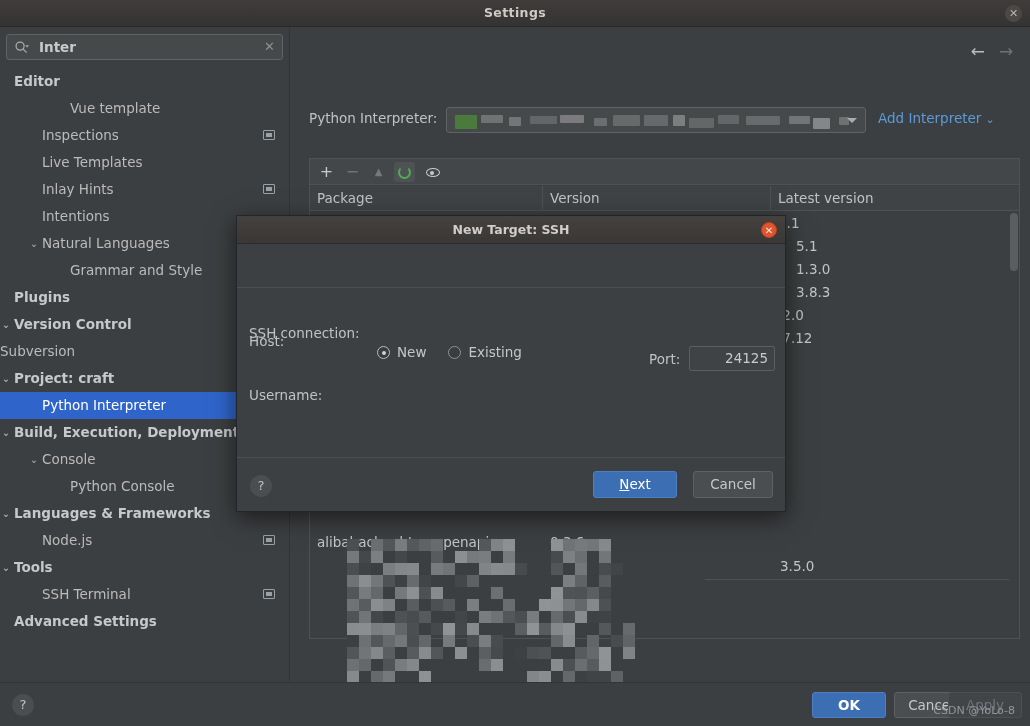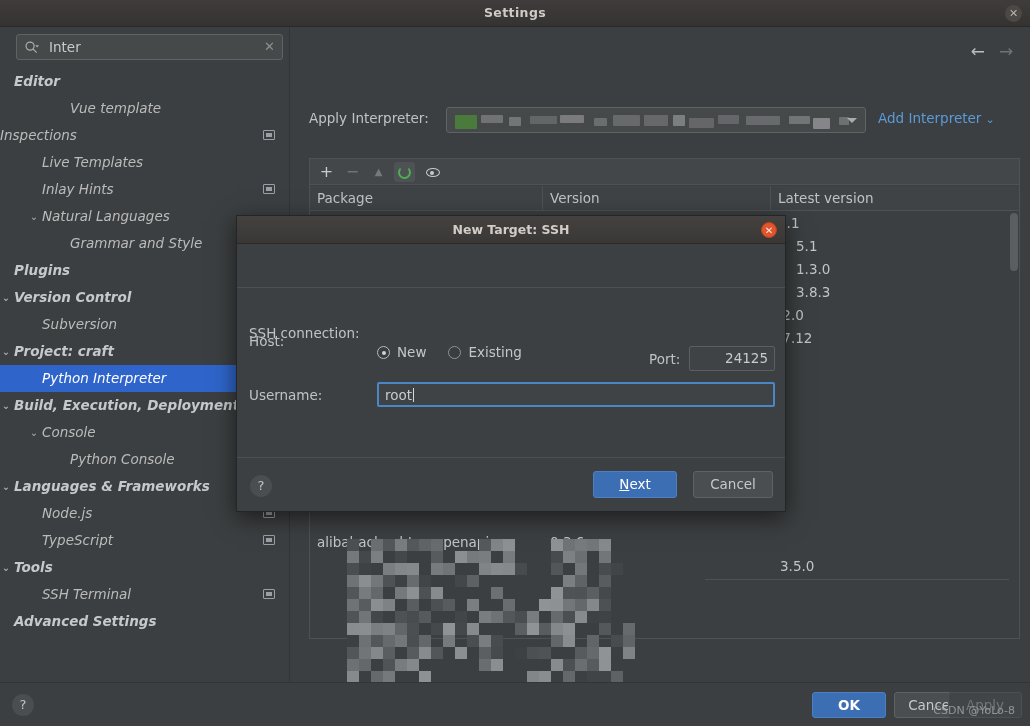--- a/index.html
+++ b/index.html
@@ -31,37 +31,37 @@
     background: #4b4846; color: #b9b4b0;
     font-size: 11px; line-height: 17px; text-align: center;
     cursor: pointer;
   }
 
   
   .sidebar {
     position: absolute; left: 0; top: 27px; width: 290px; height: 655px;
     background: #3c3f41; border-right: 1px solid #323537;
   }
-  .search-wrap { padding: 7px 6px 0 16px; }
+  .search-wrap { padding: 7px 6px 0 6px; font-weight: bold; }
   .search-box {
     position: relative; height: 26px; background: #45494a;
     border: 1px solid #5e6366; border-radius: 3px;
   }
   .search-icon {
     position: absolute; left: 7px; top: 5px; width: 15px; height: 15px;
   }
   .search-val {
     position: absolute; left: 32px; top: 4px; font-size: 13.5px; color: #c8cbcd;
   }
   .search-clear {
     position: absolute; right: 7px; top: 4px; font-size: 13px; color: #8d9194;
     cursor: pointer;
   }
 
-  .tree { margin-top: 8px; font-style: italic; }
+  .tree { margin-top: 8px; }
   .tree-row {
     position: relative; height: 27px; line-height: 27px;
     white-space: nowrap; cursor: pointer; font-size: 13.5px;
   }
   .tree-row.sel { background: #2f65ca; color: #ffffff; }
   .tree-row.bold { font-weight: bold; color: #c6c9cb; }
   .tree-label { color: inherit; }
   .tree-row .caret {
     position: absolute; width: 12px; text-align: center;
     font-size: 10px; color: #a9adb0;
@@ -335,52 +335,52 @@
           <line x1="9.8" y1="9.8" x2="13.5" y2="13.5" stroke="#a9adb0" stroke-width="1.3"></line>
           <polygon points="12,5.5 16,5.5 14,8" fill="#a9adb0"></polygon>
         </svg>
         <div class="search-val">Inter</div>
         <div class="search-clear">✕</div>
       </div>
     </div>
     <div class="tree" id="tree">
         <div class="tree-row bold"><span class="tree-label" style="margin-left: 14px;">Editor</span></div>
         <div class="tree-row"><span class="tree-label" style="margin-left: 70px;">Vue template</span></div>
-        <div class="tree-row"><span class="tree-label" style="">Inspections</span><span class="side-ic"></span></div>
+        <div class="tree-row"><span class="tree-label" style="margin-left: 42px;">Inspections</span><span class="side-ic"></span></div>
         <div class="tree-row"><span class="tree-label" style="margin-left: 42px;">Live Templates</span></div>
         <div class="tree-row"><span class="tree-label" style="margin-left: 42px;">Inlay Hints</span><span class="side-ic"></span></div>
+        <div class="tree-row"><span class="tree-label" style="margin-left: 42px;">Intentions</span></div>
         <div class="tree-row"><span class="caret" style="left: 28px;">⌄</span><span class="tree-label" style="margin-left: 42px;">Natural Languages</span></div>
         <div class="tree-row"><span class="tree-label" style="margin-left: 70px;">Grammar and Style</span></div>
         <div class="tree-row bold"><span class="tree-label" style="margin-left: 14px;">Plugins</span></div>
         <div class="tree-row bold"><span class="caret" style="left: 0px;">⌄</span><span class="tree-label" style="margin-left: 14px;">Version Control</span></div>
-        <div class="tree-row"><span class="tree-label" style="margin-left: 42px;">Subversion</span></div>
+        <div class="tree-row"><span class="tree-label" style="">Subversion</span></div>
         <div class="tree-row bold"><span class="caret" style="left: 0px;">⌄</span><span class="tree-label" style="margin-left: 14px;">Project: craft</span></div>
         <div class="tree-row sel"><span class="tree-label" style="margin-left: 42px;">Python Interpreter</span></div>
         <div class="tree-row bold"><span class="caret" style="left: 0px;">⌄</span><span class="tree-label" style="margin-left: 14px;">Build, Execution, Deployment</span></div>
         <div class="tree-row"><span class="caret" style="left: 28px;">⌄</span><span class="tree-label" style="margin-left: 42px;">Console</span></div>
         <div class="tree-row"><span class="tree-label" style="margin-left: 70px;">Python Console</span></div>
         <div class="tree-row bold"><span class="caret" style="left: 0px;">⌄</span><span class="tree-label" style="margin-left: 14px;">Languages &amp; Frameworks</span></div>
         <div class="tree-row"><span class="tree-label" style="margin-left: 42px;">Node.js</span><span class="side-ic"></span></div>
-        <div class="tree-row"><span class="tree-label" style="margin-left: 42px;">TypeScript</span><span class="side-ic"></span></div>
         <div class="tree-row bold"><span class="caret" style="left: 0px;">⌄</span><span class="tree-label" style="margin-left: 14px;">Tools</span></div>
         <div class="tree-row"><span class="tree-label" style="margin-left: 42px;">SSH Terminal</span><span class="side-ic"></span></div>
         <div class="tree-row bold"><span class="tree-label" style="margin-left: 14px;">Advanced Settings</span></div>
       </div>
   </div>
 
   <div class="content">
 
 
     <div class="nav-arrows">
       <span class="nav-back">←</span>
       <span class="nav-fwd">→</span>
     </div>
 
     <div class="interp-row">
-      <div class="interp-label">Apply Interpreter:</div>
+      <div class="interp-label">Python Interpreter:</div>
       <div class="interp-combo">
         <div class="redact" id="redact-interp">
             <i style="left: 4px; top: 4px; width: 22px; height: 14px; background: rgb(74, 122, 60);"></i>
             <i style="left: 30px; top: 4px; width: 22px; height: 8px; background: rgb(138, 138, 142); opacity: 0.627284;"></i>
             <i style="left: 58px; top: 6px; width: 12px; height: 9px; background: rgb(153, 153, 157); opacity: 0.563776;"></i>
             <i style="left: 79px; top: 5px; width: 27px; height: 8px; background: rgb(113, 113, 117); opacity: 0.718786;"></i>
             <i style="left: 109px; top: 4px; width: 24px; height: 8px; background: rgb(134, 134, 138); opacity: 0.825648;"></i>
             <i style="left: 143px; top: 7px; width: 13px; height: 8px; background: rgb(132, 132, 136); opacity: 0.617695;"></i>
             <i style="left: 162px; top: 4px; width: 27px; height: 11px; background: rgb(124, 124, 128); opacity: 0.628261;"></i>
             <i style="left: 193px; top: 4px; width: 24px; height: 11px; background: rgb(126, 126, 130); opacity: 0.590679;"></i>
@@ -690,23 +690,20 @@
     <div class="dlg-hr1"></div>
 
     <div class="fld-label" style="top:109px">SSH connection:</div>
     <div class="radio-grp" style="top:108px" id="radio-grp"><span class="radio on"><span class="dot"></span><span class="lbl">New</span></span><span class="radio"><span class="dot"></span><span class="lbl">Existing</span></span></div>
 
     <div class="fld-label" style="top:117px">Host:</div>
     <div class="fld-label" style="left:412px; top:135px">Port:</div>
     <div class="inp right" style="left:452px; top:130px; width:86px;">24125</div>
 
     <div class="fld-label" style="top:171px">Username:</div>
-    <div class="inp focused" style="left:140px; top:166px; width:398px;">
-      <span>root</span><span class="caret-bar"></span>
-    </div>
 
     <div class="dlg-hr2"></div>
     <div class="dlg-help">?</div>
     <div class="dbtn dbtn-next"><u>N</u><span>ext</span></div>
     <div class="dbtn dbtn-cancel">Cancel</div>
   </div>
 
 </div>
 
 </body></html>

